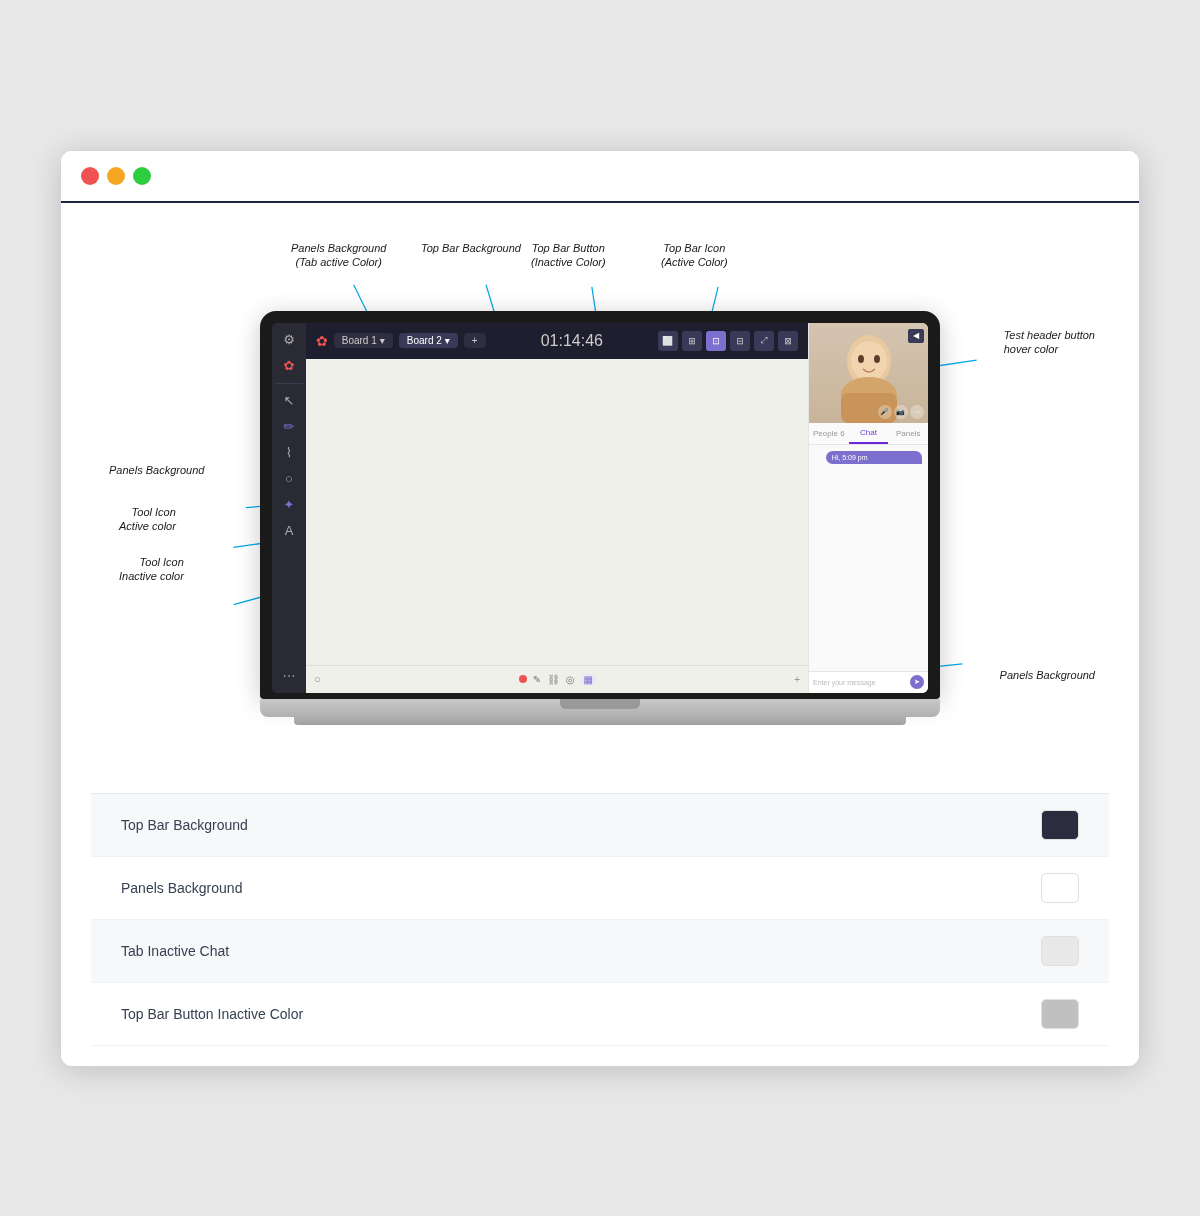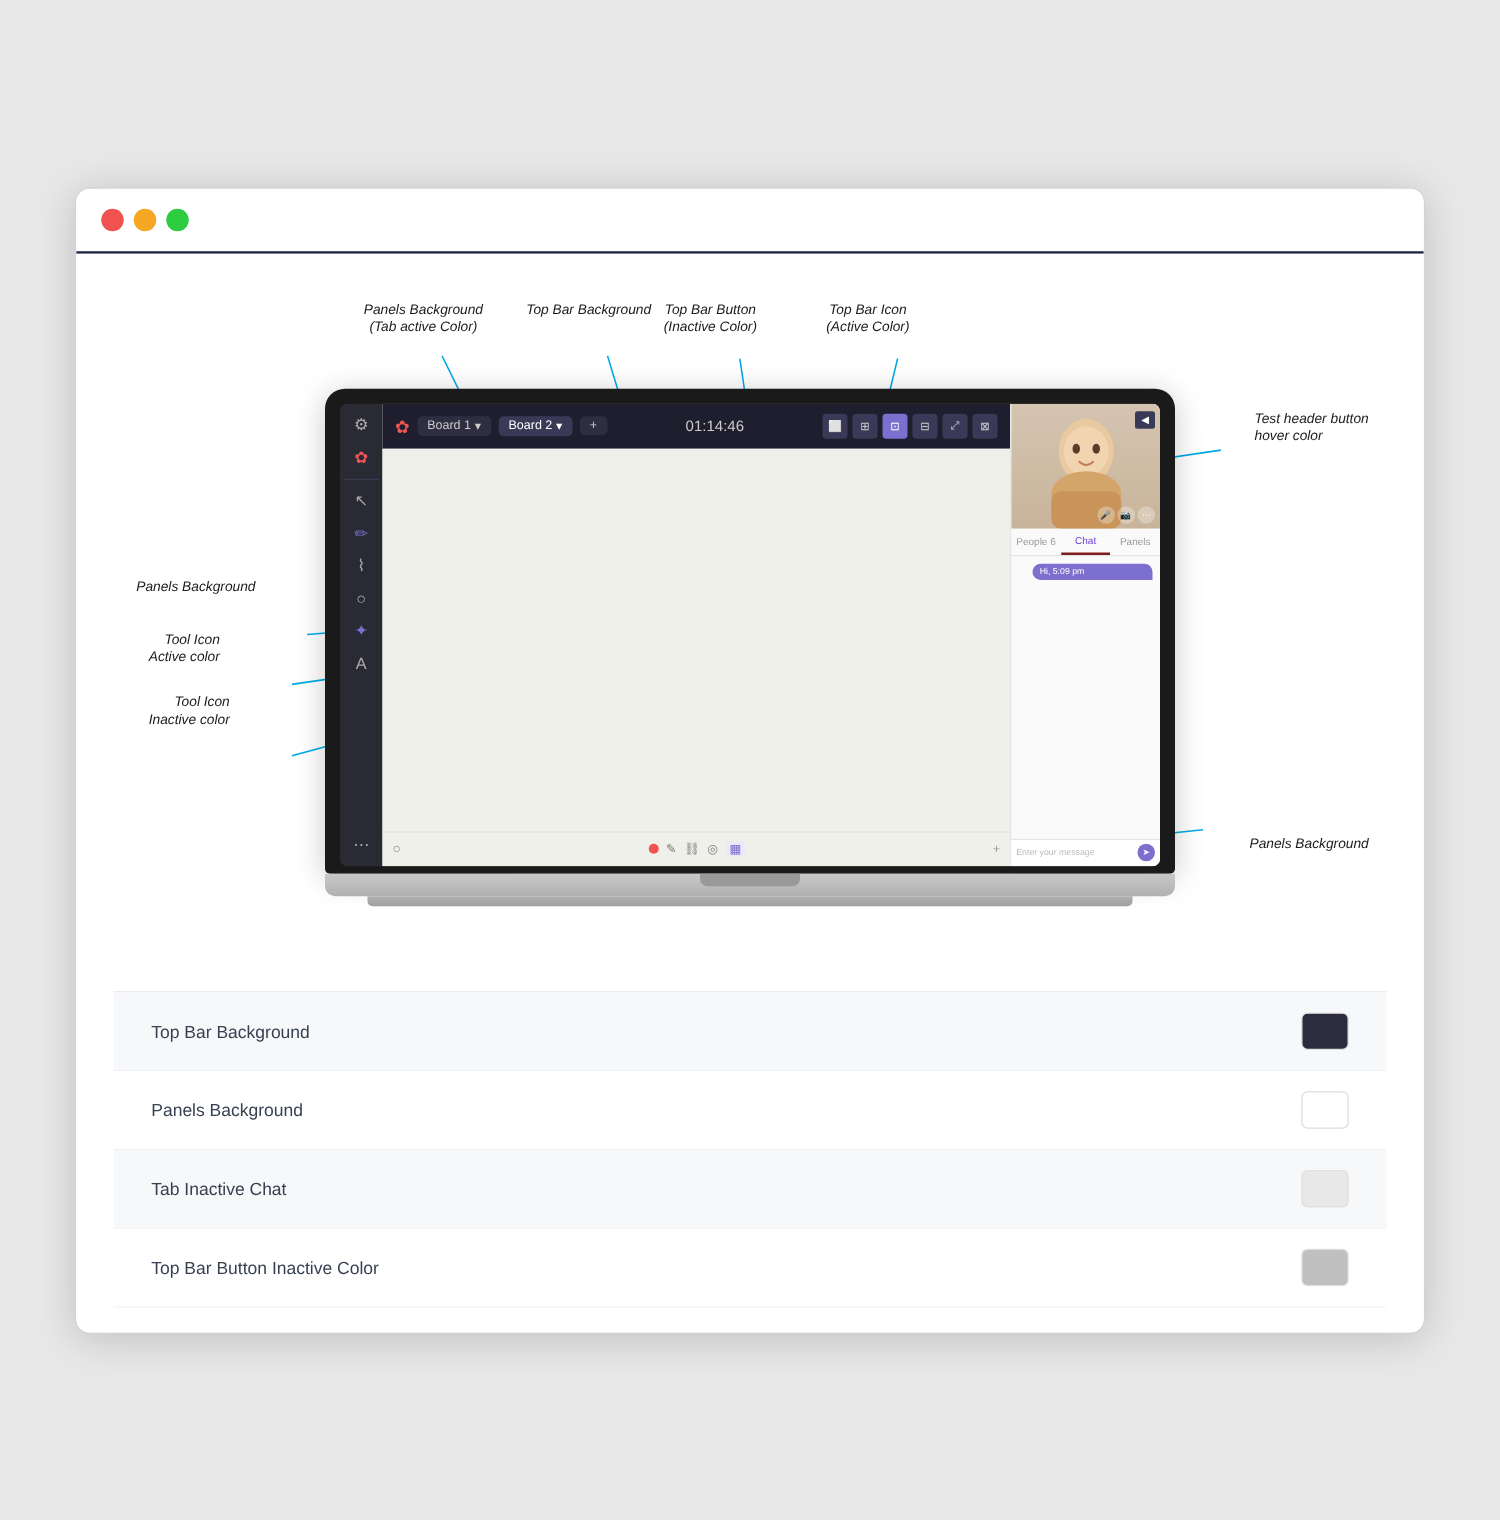--- a/index.html
+++ b/index.html
@@ -143,21 +143,21 @@
       background: #2e2e40;
       border-radius: 4px;
       padding: 2px 8px;
       font-size: 10px;
       color: #ccc;
       display: flex;
       align-items: center;
       gap: 3px;
     }
     .vc-tab-btn.active-tab { background: #3a3a58; color: #fff; justify-content: center; }
-    .vc-topbar-center { font-size: 12px; color: #ccc; }
+    .vc-topbar-center { font-size: 16px; color: #ccc; }
     .vc-topbar-right { display: flex; align-items: center; gap: 4px; }
     .vc-tb-btn {
       width: 20px; height: 20px;
       background: #3a3a58;
       border-radius: 3px;
       display: flex; align-items: center; justify-content: center;
       font-size: 9px; color: #ccc;
     }
     .vc-tb-btn.active-btn { background: #7c6fcd; color: #fff; }
 
@@ -248,21 +248,21 @@
     }
     .vc-ct {
       flex: 1;
       display: flex; align-items: center; justify-content: center;
       font-size: 8px;
       color: #999;
       cursor: pointer;
     }
     .vc-ct.active-ct {
       color: #6c3fdb;
-      border-bottom: 2px solid #7f1d1d;
+      border-bottom: 2px solid #6d28d9;
     }
     .vc-messages { flex: 1; padding: 6px; }
     .vc-msg {
       background: #7c6fcd;
       border-radius: 8px 8px 0 8px;
       padding: 3px 6px;
       font-size: 7px;
       color: #fff;
       max-width: 90%;
       margin-left: auto;

